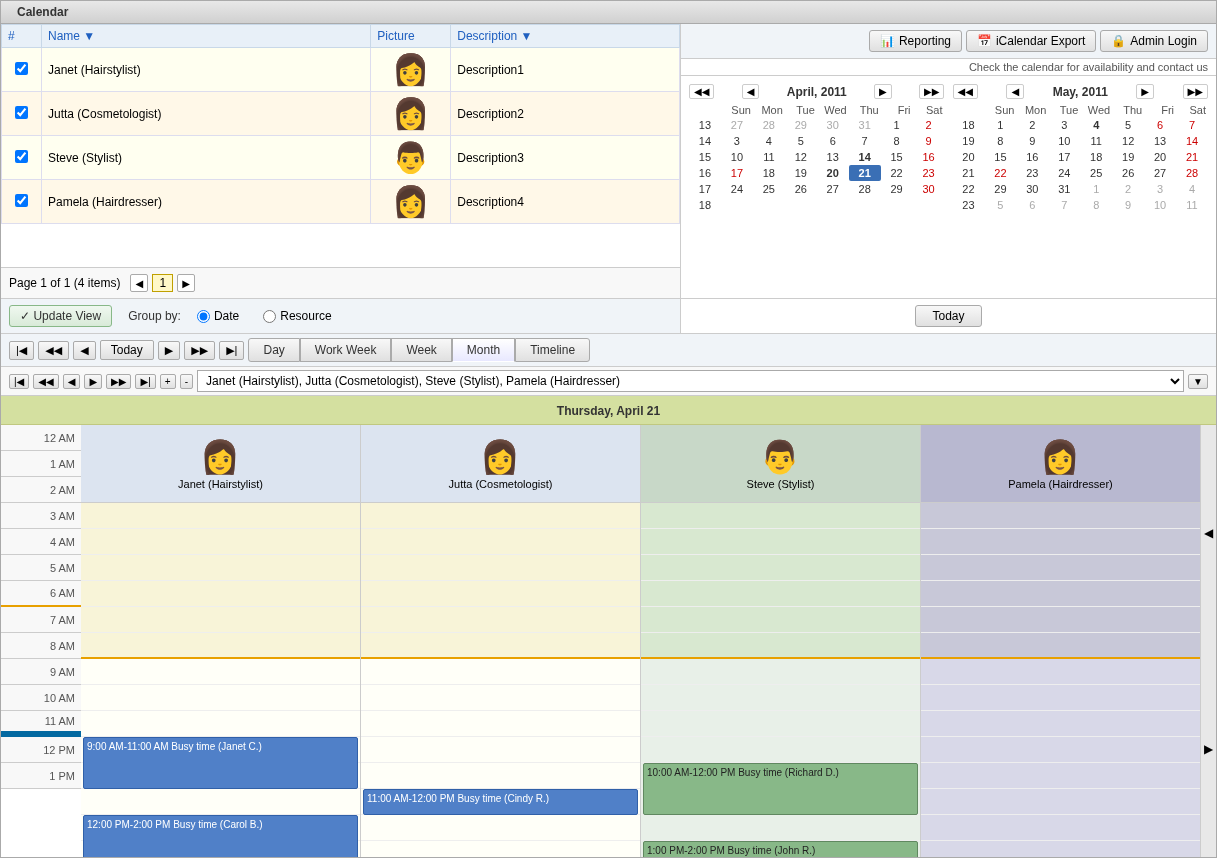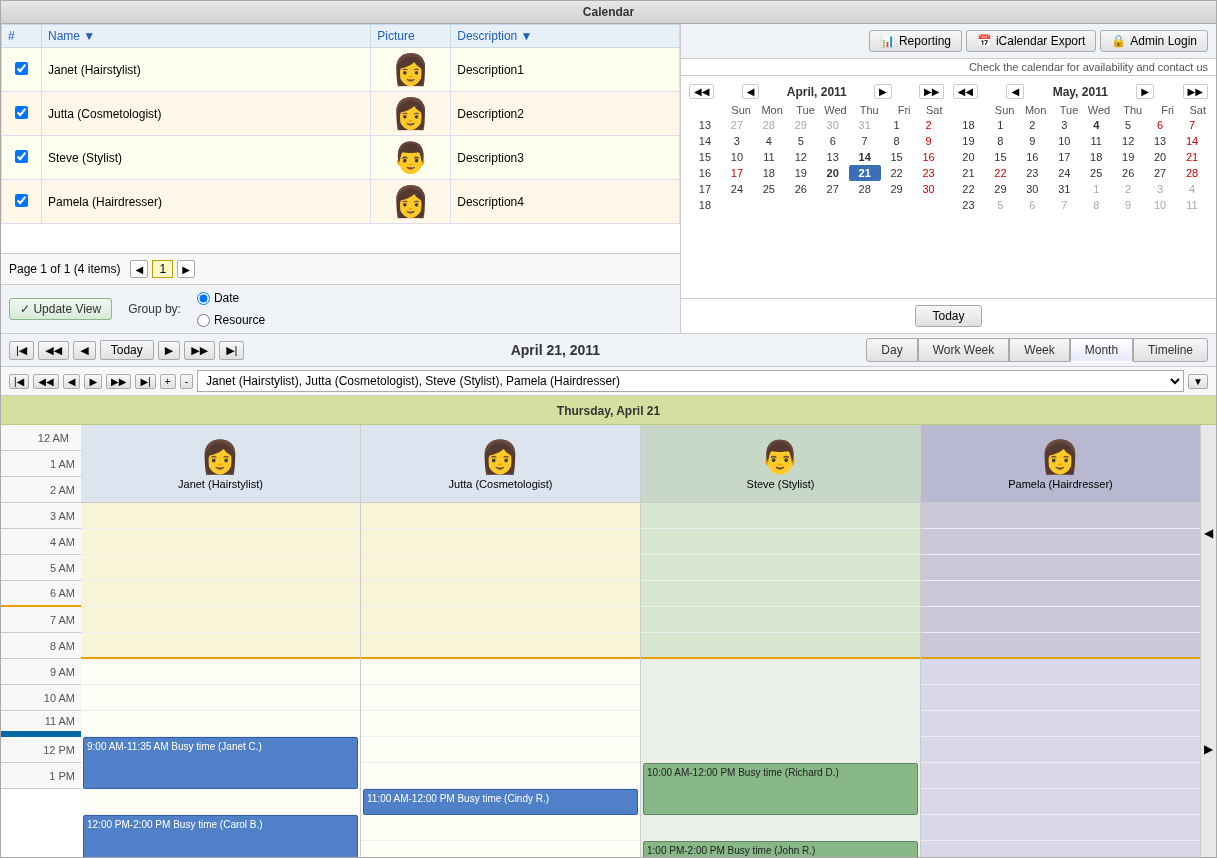--- a/index.html
+++ b/index.html
@@ -1,19 +1,19 @@
 <!DOCTYPE html>
 <html><head>
   <meta charset="utf-8">
   <style>
     * { box-sizing: border-box; margin: 0; padding: 0; font-family: Arial, sans-serif; font-size: 12px; }
     body { background: #f0f0f0; width: 1217px; height: 858px; overflow: hidden; }
 
     .window { background: #fff; border: 1px solid #aaa; width: 1217px; height: 858px; display: flex; flex-direction: column; }
-    .title-bar { background: linear-gradient(to bottom, #e8e8e8, #d0d0d0); padding: 4px 8px; font-size: 12px; font-weight: bold; border-bottom: 1px solid #aaa; color: #333; text-align: center; }
+    .title-bar { background: linear-gradient(to bottom, #e8e8e8, #d0d0d0); padding: 4px 16px; font-size: 12px; font-weight: bold; border-bottom: 1px solid #aaa; color: #333; }
 
     .top-section { display: flex; height: 310px; border-bottom: 1px solid #ccc; }
 
     
     .staff-panel { width: 680px; border-right: 1px solid #ccc; display: flex; flex-direction: column; }
     .staff-table { flex: 1; overflow: hidden; }
     table.staff { width: 100%; border-collapse: collapse; }
     table.staff th { background: #e8f0f8; border: 1px solid #c8d8e8; padding: 4px 6px; text-align: left; color: #2060c0; font-weight: normal; }
     table.staff td { border: 1px solid #dde; padding: 4px 6px; }
     table.staff tr:nth-child(odd) td { background: #fffff0; }
@@ -22,21 +22,21 @@
     .pic-col { width: 80px; text-align: center; }
 
     .staff-footer { padding: 6px 8px; border-top: 1px solid #ccc; display: flex; align-items: center; gap: 10px; background: #f8f8f8; }
     .pagination { display: flex; align-items: center; gap: 4px; }
     .page-btn { width: 18px; height: 18px; background: #fff; border: 1px solid #aaa; border-radius: 2px; cursor: pointer; display: flex; align-items: center; justify-content: center; font-size: 10px; }
     .page-current { background: #fff8c8; border: 1px solid #c0a000; padding: 1px 6px; }
 
     .toolbar-row { padding: 6px 8px; border-top: 1px solid #ccc; display: flex; align-items: center; gap: 16px; background: #f0f4f8; }
     .update-btn { background: linear-gradient(to bottom, #f0f8f0, #d8ead8); border: 1px solid #88b888; padding: 3px 10px; cursor: pointer; border-radius: 3px; color: #333; }
     .group-label { color: #333; }
-    .radio-group { display: flex; gap: 8px; flex-direction: column; }
+    .radio-group { display: flex; gap: 24px; }
     .radio-label { display: flex; align-items: center; gap: 4px; cursor: pointer; }
 
     
     .calendar-panel { flex: 1; display: flex; flex-direction: column; }
     .cal-top-bar { display: flex; align-items: center; justify-content: flex-end; gap: 4px; padding: 6px 8px; border-bottom: 1px solid #ccc; background: #f0f4f8; }
     .cal-btn { background: linear-gradient(to bottom, #f8f8f8, #e0e0e0); border: 1px solid #aaa; padding: 3px 10px; cursor: pointer; border-radius: 3px; display: flex; align-items: center; gap: 4px; }
     .avail-text { font-size: 11px; color: #555; text-align: right; padding: 2px 8px; border-bottom: 1px solid #ccc; background: #fff; }
     .mini-cals { display: flex; gap: 0; flex: 1; padding: 4px; }
     .mini-cal { flex: 1; padding: 4px; }
     .mini-cal-header { display: flex; align-items: center; justify-content: space-between; margin-bottom: 4px; }
@@ -347,21 +347,20 @@
   </div>
 
   <div class="cal-nav-bar">
     <button class="nav-btn">|◀</button>
     <button class="nav-btn">◀◀</button>
     <button class="nav-btn">◀</button>
     <button class="today-nav-btn">Today</button>
     <button class="nav-btn">▶</button>
     <button class="nav-btn">▶▶</button>
     <button class="nav-btn">▶|</button>
-    <div class="date-display">April 21, 2011</div>
     <div class="view-tabs">
       <div class="view-tab">Day</div>
       <div class="view-tab">Work Week</div>
       <div class="view-tab">Week</div>
       <div class="view-tab active">Month</div>
       <div class="view-tab">Timeline</div>
     </div>
   </div>
 
   <div class="cal-toolbar">
@@ -384,21 +383,21 @@
     <div class="day-banner">
       <span>Thursday, April 21</span>
     </div>
 
     <div style="display:flex; flex:1; overflow:hidden;">
 
       <div class="hours-column">
 
 
         <div style="overflow:hidden; flex:1;">
-          <div style="height:26px; border-bottom:1px solid #ccc; display:flex; align-items:center; justify-content:flex-end; padding-right:12px; color:#555; font-size:11px; background:#f8f8f8;">12 AM</div>
+          <div style="height:26px; border-bottom:1px solid #ccc; display:flex; align-items:center; justify-content:flex-end; padding-right:6px; color:#555; font-size:11px; background:#f8f8f8;">12 AM</div>
           <div style="height:26px; border-bottom:1px solid #ccc; display:flex; align-items:center; justify-content:flex-end; padding-right:6px; color:#555; font-size:11px; background:#f8f8f8;">1 AM</div>
           <div style="height:26px; border-bottom:1px solid #ccc; display:flex; align-items:center; justify-content:flex-end; padding-right:6px; color:#555; font-size:11px; background:#f8f8f8;">2 AM</div>
           <div style="height:26px; border-bottom:1px solid #ccc; display:flex; align-items:center; justify-content:flex-end; padding-right:6px; color:#555; font-size:11px; background:#f8f8f8;">3 AM</div>
           <div style="height:26px; border-bottom:1px solid #ccc; display:flex; align-items:center; justify-content:flex-end; padding-right:6px; color:#555; font-size:11px; background:#f8f8f8;">4 AM</div>
           <div style="height:26px; border-bottom:1px solid #ccc; display:flex; align-items:center; justify-content:flex-end; padding-right:6px; color:#555; font-size:11px; background:#f8f8f8;">5 AM</div>
           <div style="height:26px; border-bottom:2px solid #e8a000; display:flex; align-items:center; justify-content:flex-end; padding-right:6px; color:#555; font-size:11px; background:#f8f8f8;">6 AM</div>
           <div style="height:26px; border-bottom:1px solid #ccc; display:flex; align-items:center; justify-content:flex-end; padding-right:6px; color:#555; font-size:11px; background:#f8f8f8;">7 AM</div>
           <div style="height:26px; border-bottom:1px solid #ccc; display:flex; align-items:center; justify-content:flex-end; padding-right:6px; color:#555; font-size:11px; background:#f8f8f8;">8 AM</div>
           <div style="height:26px; border-bottom:1px solid #ccc; display:flex; align-items:center; justify-content:flex-end; padding-right:6px; color:#555; font-size:11px; background:#f8f8f8;">9 AM</div>
           <div style="height:26px; border-bottom:1px solid #ccc; display:flex; align-items:center; justify-content:flex-end; padding-right:6px; color:#555; font-size:11px; background:#f8f8f8;">10 AM</div>
@@ -428,21 +427,21 @@
             <div style="height:26px; background:#fffff8; border-bottom:1px solid #eee;"></div>
             <div style="height:26px; background:#fffff8; border-bottom:1px solid #eee;"></div>
             <div style="height:26px; background:#fffff8; border-bottom:1px solid #eee;"></div>
 
             <div style="height:26px; background:#fffff8; border-bottom:1px solid #eee;"></div>
             <div style="height:26px; background:#fffff8; border-bottom:1px solid #eee;"></div>
             <div style="height:26px; background:#fffff8; border-bottom:1px solid #eee;"></div>
             <div style="height:26px; background:#fffff8; border-bottom:1px solid #eee;"></div>
             <div style="height:26px; background:#fffff8; border-bottom:1px solid #eee;"></div>
 
-            <div class="ev ev-blue" style="top:234px; height:52px;">9:00 AM-11:35 AM Busy time (Janet C.)</div>
+            <div class="ev ev-blue" style="top:234px; height:52px;">9:00 AM-11:00 AM Busy time (Janet C.)</div>
             <div class="ev ev-blue" style="top:312px; height:52px;">12:00 PM-2:00 PM Busy time (Carol B.)</div>
           </div>
         </div>
 
         <div style="flex:1; display:flex; flex-direction:column; border-right:1px solid #ccc; overflow:hidden; min-width:0;">
           <div style="height:78px; background:#dce4f0; border-bottom:1px solid #ccc; display:flex; flex-direction:column; align-items:center; justify-content:center; gap:2px; flex-shrink:0;">
             <span style="font-size:32px;">👩</span>
             <span style="font-size:11px; text-align:center;">Jutta (Cosmetologist)</span>
           </div>
           <div style="flex:1; position:relative; overflow:hidden;">

